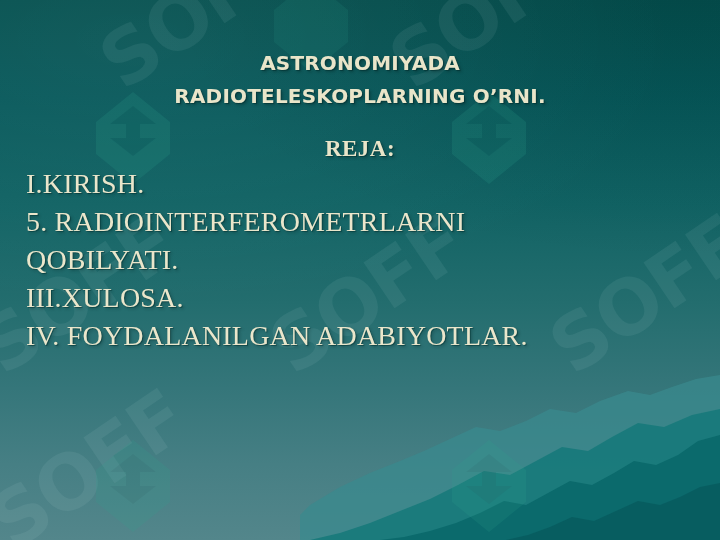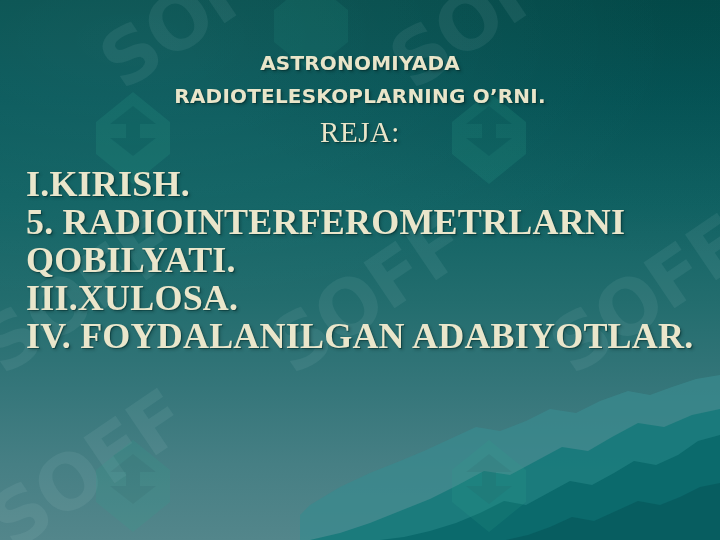--- a/index.html
+++ b/index.html
@@ -91,40 +91,40 @@
   .title-line {
     font-family: "DejaVu Sans", sans-serif;
     font-weight: 700;
     font-size: 20px;
     line-height: 33px;
     color: #e9e5c9;
     letter-spacing: 0.2px;
     text-shadow: 1px 1px 0 rgba(4,50,50,0.55), 2px 2px 3px rgba(0,30,30,0.35);
   }
   .reja {
-    margin-top: 2px;
+    margin-top: 19px;
     font-family: "Liberation Serif", serif;
-    font-weight: 400;
-    font-size: 29px;
+    font-weight: 700;
+    font-size: 23px;
     line-height: 34px;
     color: #e9e5c9;
     letter-spacing: 0.5px;
     text-shadow: 1px 1px 0 rgba(4,50,50,0.55), 2px 2px 3px rgba(0,30,30,0.35);
   }
 
   .outline {
     position: absolute;
     left: 26px;
     right: 14px;
     top: 165px;
   }
   .outline-line {
     font-family: "Liberation Serif", serif;
-    font-weight: 700;
-    font-size: 36px;
+    font-weight: 400;
+    font-size: 28px;
     line-height: 38px;
     color: #eae6cb;
     letter-spacing: 0.2px;
     white-space: pre;
     text-shadow: 1px 1px 0 rgba(4,50,50,0.5), 2px 2px 3px rgba(0,30,30,0.3);
   }
 </style>
 </head>
 <body>
 

